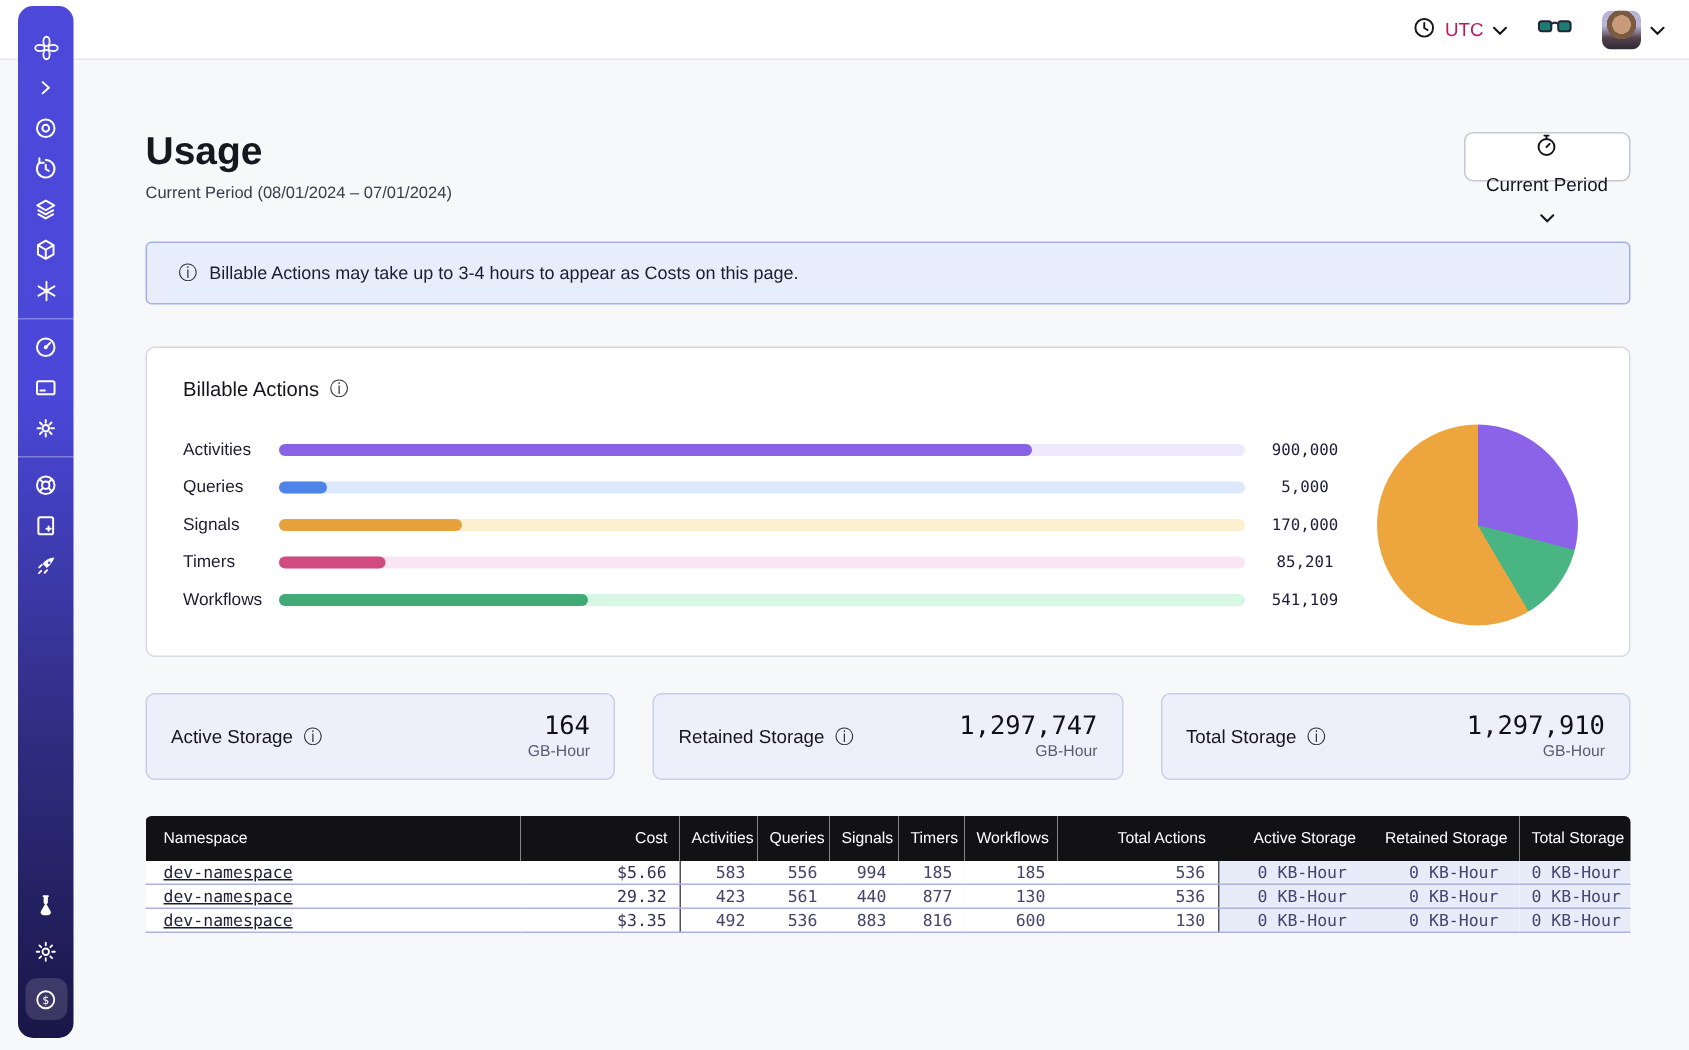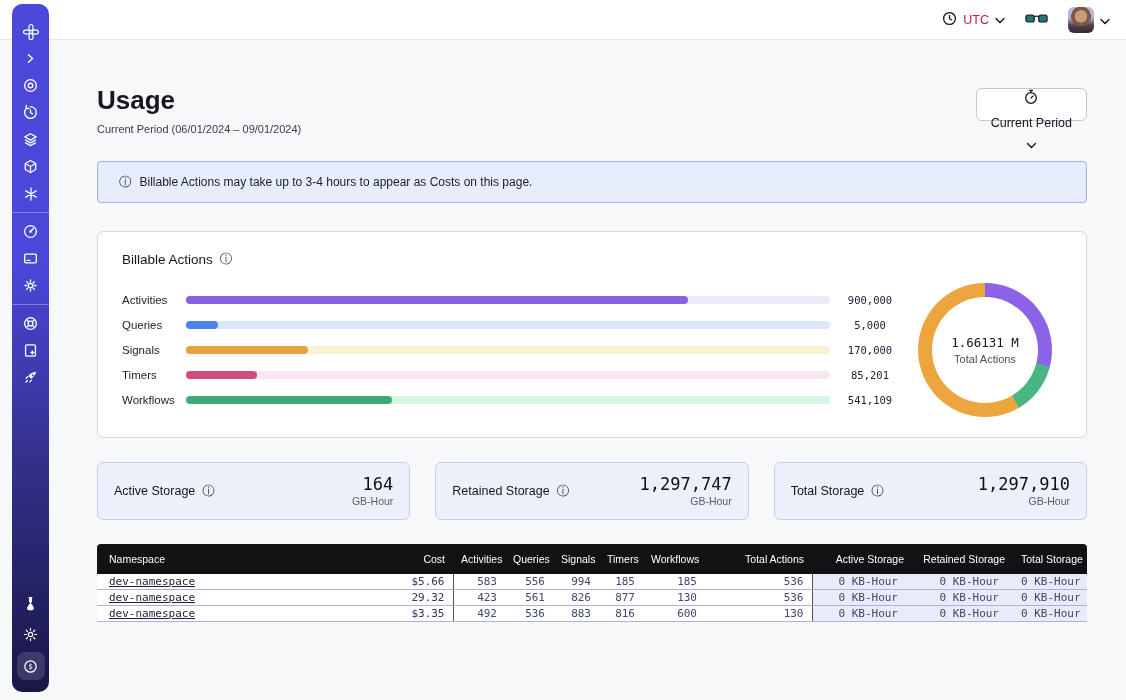--- a/index.html
+++ b/index.html
@@ -269,21 +269,21 @@
       </svg>
     </div>
   </div>
 </aside>
 
 <main class="main">
 
   <div class="page-head">
     <div>
       <div class="page-title">Usage</div>
-      <div class="page-sub">Current Period (06/01/2024 – 09/01/2024)</div>
+      <div class="page-sub">Current Period (08/01/2024 – 07/01/2024)</div>
     </div>
     <button class="period-btn">
       <span>
         <svg width="14" height="16" viewBox="0 0 14 16" fill="none" stroke="#15151f" stroke-width="1.3" stroke-linecap="round">
           <circle cx="7" cy="9" r="5.3"></circle>
             <path d="M5.6 1.4h2.8M7 1.4v2.3M7 9l2.1-2.1"></path>
         </svg>
       </span>
       <span>Current Period</span>
       <span>
@@ -337,24 +337,20 @@
           <div class="bar-row">
             <span class="bar-label">Workflows</span>
             <span class="bar-track" style="background: rgb(215, 247, 228);">
               <span class="bar-fill" style="background: rgb(66, 170, 119); width: 32%;"></span>
             </span>
             <span class="bar-value mono">541,109</span>
           </div>
         </div>
       <div class="donut-wrap">
         <div class="donut" style="background: conic-gradient(rgb(138, 99, 232) 0%, rgb(138, 99, 232) 29%, rgb(73, 181, 130) 29%, rgb(73, 181, 130) 41.5%, rgb(237, 166, 62) 41.5%, rgb(237, 166, 62) 100%);"></div>
-        <div class="donut-hole">
-          <span class="donut-value mono">1.66131 M</span>
-          <span class="donut-label">Total Actions</span>
-        </div>
       </div>
     </div>
   </section>
 
   <div class="storage-row">
     <div class="storage-card">
       <span class="storage-label">
         <span>Active Storage</span>
         <span class="info-glyph">ⓘ</span>
       </span>
@@ -426,21 +422,21 @@
           <td class="c-num div-r">536</td>
           <td class="c-stor">0 KB-Hour</td>
           <td class="c-stor">0 KB-Hour</td>
           <td class="c-stor">0 KB-Hour</td>
         </tr>
         <tr>
           <td class="c-ns"><a class="ns-link">dev-namespace</a></td>
           <td class="c-cost div-r">29.32</td>
           <td class="c-num">423</td>
           <td class="c-num">561</td>
-          <td class="c-num">826</td>
+          <td class="c-num">440</td>
           <td class="c-num">877</td>
           <td class="c-num">130</td>
           <td class="c-num div-r">536</td>
           <td class="c-stor">0 KB-Hour</td>
           <td class="c-stor">0 KB-Hour</td>
           <td class="c-stor">0 KB-Hour</td>
         </tr>
         <tr>
           <td class="c-ns"><a class="ns-link">dev-namespace</a></td>
           <td class="c-cost div-r">$3.35</td>

